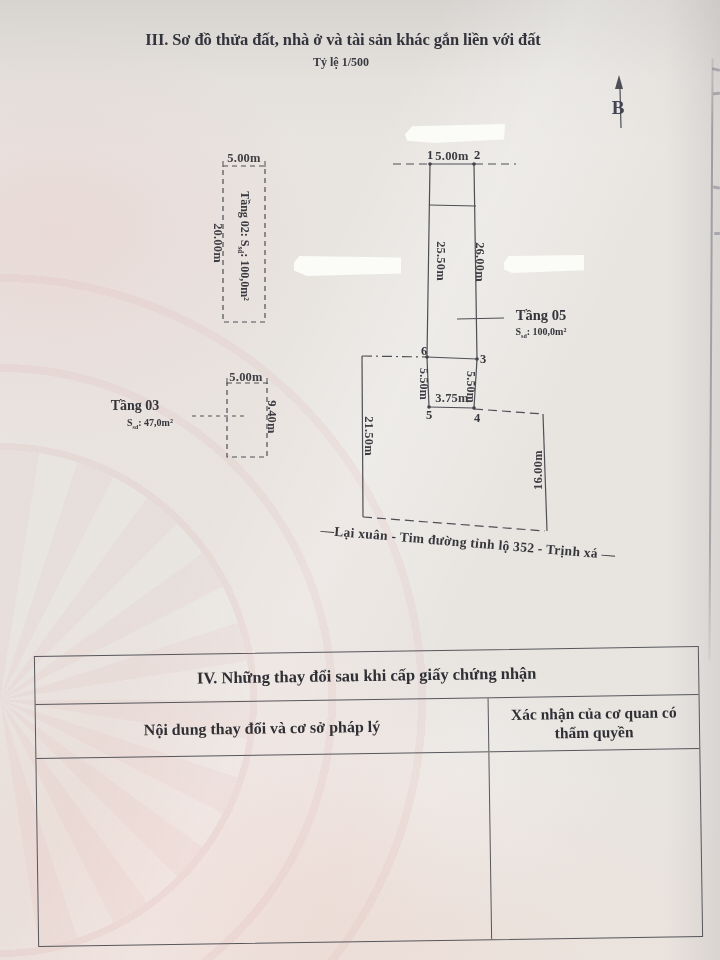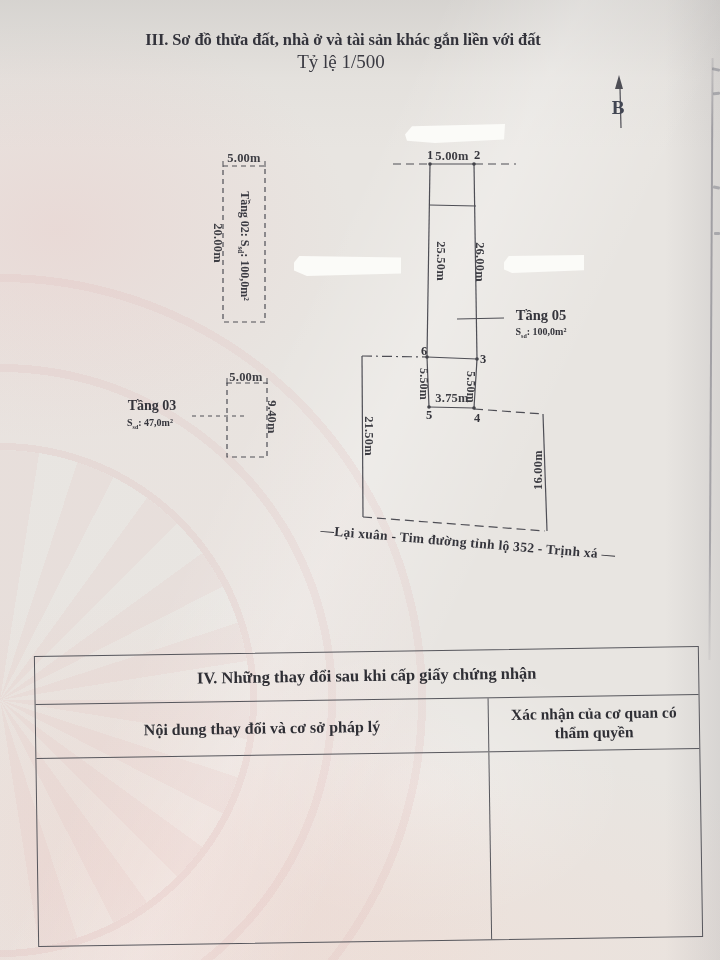--- a/index.html
+++ b/index.html
@@ -51,21 +51,21 @@
   .t-head{height:53px;border-bottom:1.3px solid #56565c;display:flex;}
   .t-body{flex:1;display:flex;}
   .c1{width:452px;border-right:1.3px solid #56565c;display:flex;align-items:center;justify-content:center;}
   .c2{flex:1;display:flex;align-items:center;justify-content:center;text-align:center;
       line-height:1.18;padding:0 6px;}
   .t-head .c1{font-weight:bold;font-size:16px;}
   .t-head .c2{font-weight:bold;font-size:15.5px;}
   .title-main{position:absolute;left:343px;top:40px;transform:translate(-50%,-50%);
       font-weight:bold;font-size:16.5px;color:#33333b;white-space:nowrap;letter-spacing:-0.1px;}
   .title-scale{position:absolute;left:341px;top:62px;transform:translate(-50%,-50%);
-      font-weight:normal;font-size:19px;color:#3a3a42;}
+      font-weight:bold;font-size:12px;color:#3a3a42;}
   .watermark{position:absolute;left:260px;top:117px;transform:translate(-50%,-50%);
       font-weight:bold;font-size:21.5px;color:#d31a1a;white-space:nowrap;letter-spacing:.4px;}
   .north-b{position:absolute;left:618px;top:108px;transform:translate(-50%,-50%);
       font-weight:bold;font-size:19px;color:#424653;}
   .road{position:absolute;left:468px;top:543px;transform:translate(-50%,-50%) rotate(4.8deg);
       font-weight:bold;font-size:13.5px;color:#35353c;white-space:nowrap;letter-spacing:.3px;}
 </style>
 </head>
 <body>
 
@@ -139,21 +139,21 @@
               clip-path:polygon(0 32%,5% 0,100% 8%,100% 88%,12% 100%,0 72%);"></div>
   <div class="whiteout" style="left:504px;top:255px;width:80px;height:18px;
               clip-path:polygon(0 40%,6% 5%,100% 0,100% 85%,10% 100%,0 80%);"></div>
 
   <div class="north-b">B</div>
 
   <div class="lbl dim" style="left:244px;top:158px;">5.00m</div>
   <div class="lbl dim rot90" style="left:217px;top:243px;">20.00m</div>
   <div class="lbl rot90" style="left:244px;top:246px;font-size:12px;"><span>Tầng 02: S</span><sub>sd</sub><span>: 100,0m²</span></div>
 
-  <div class="lbl flo" style="left:152px;top:406px;">Tầng 03</div>
+  <div class="lbl flo" style="left:135px;top:406px;">Tầng 03</div>
   <div class="lbl flo2" style="left:150px;top:423px;"><span>S</span><sub>sd</sub><span>: 47,0m²</span></div>
   <div class="lbl dim" style="left:246px;top:377px;">5.00m</div>
   <div class="lbl dim rot90" style="left:271px;top:417px;">9.40m</div>
 
   <div class="lbl pt" style="left:430px;top:155px;">1</div>
   <div class="lbl dim" style="left:452px;top:156px;">5.00m</div>
   <div class="lbl pt" style="left:477px;top:155px;">2</div>
   <div class="lbl dim rot90" style="left:440px;top:261px;">25.50m</div>
   <div class="lbl dim rot90" style="left:479px;top:262px;">26.00m</div>
   <div class="lbl pt" style="left:424px;top:351px;">6</div>

